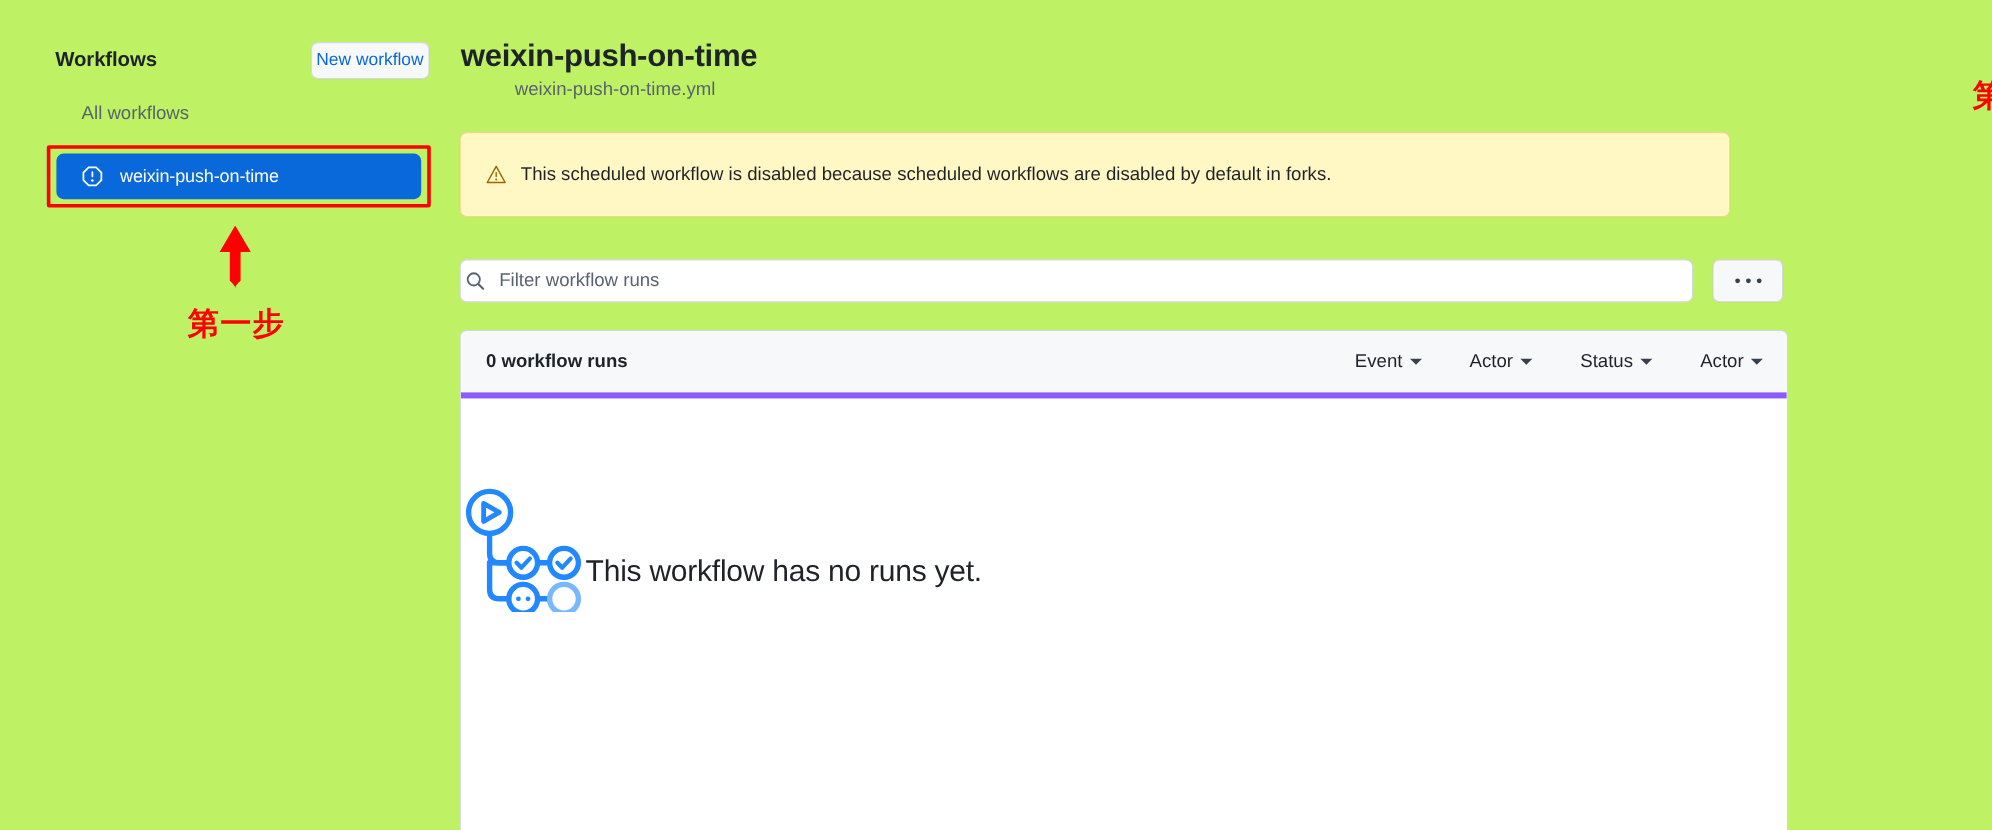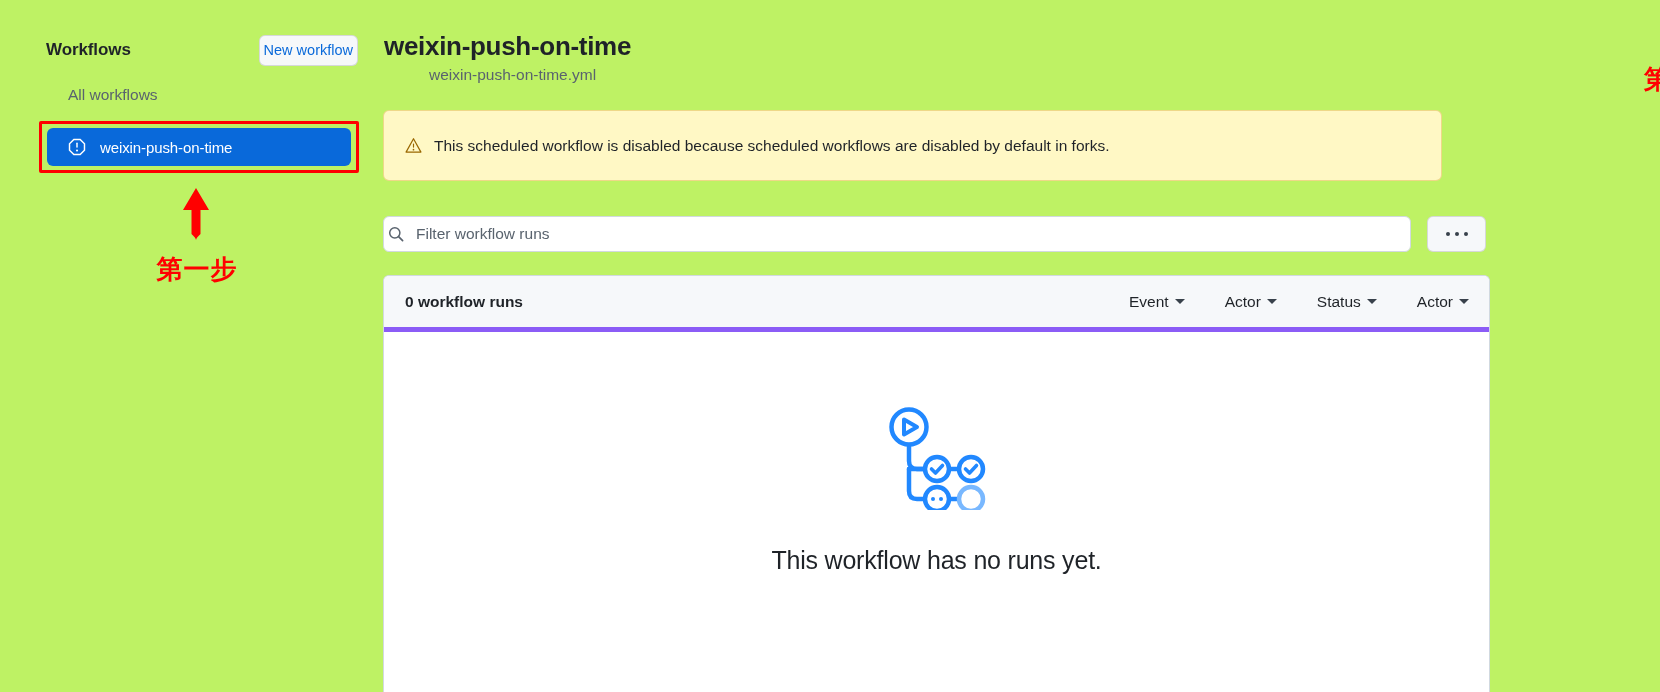--- a/index.html
+++ b/index.html
@@ -264,21 +264,21 @@
   .caret {
     display: inline-block;
     width: 0; height: 0;
     margin-left: 6px;
     border-left: 5px solid transparent;
     border-right: 5px solid transparent;
     border-top: 5px solid #38414b;
   }
   #empty-state {
     display: flex;
-    flex-direction: column;
+    flex-direction: row;
     align-items: center;
     padding-top: 74px;
   }
   #empty-illustration {
     width: 104px; height: 104px;
     display: block;
   }
   #empty-title {
     margin-top: 36px;
     font-size: 25px;

